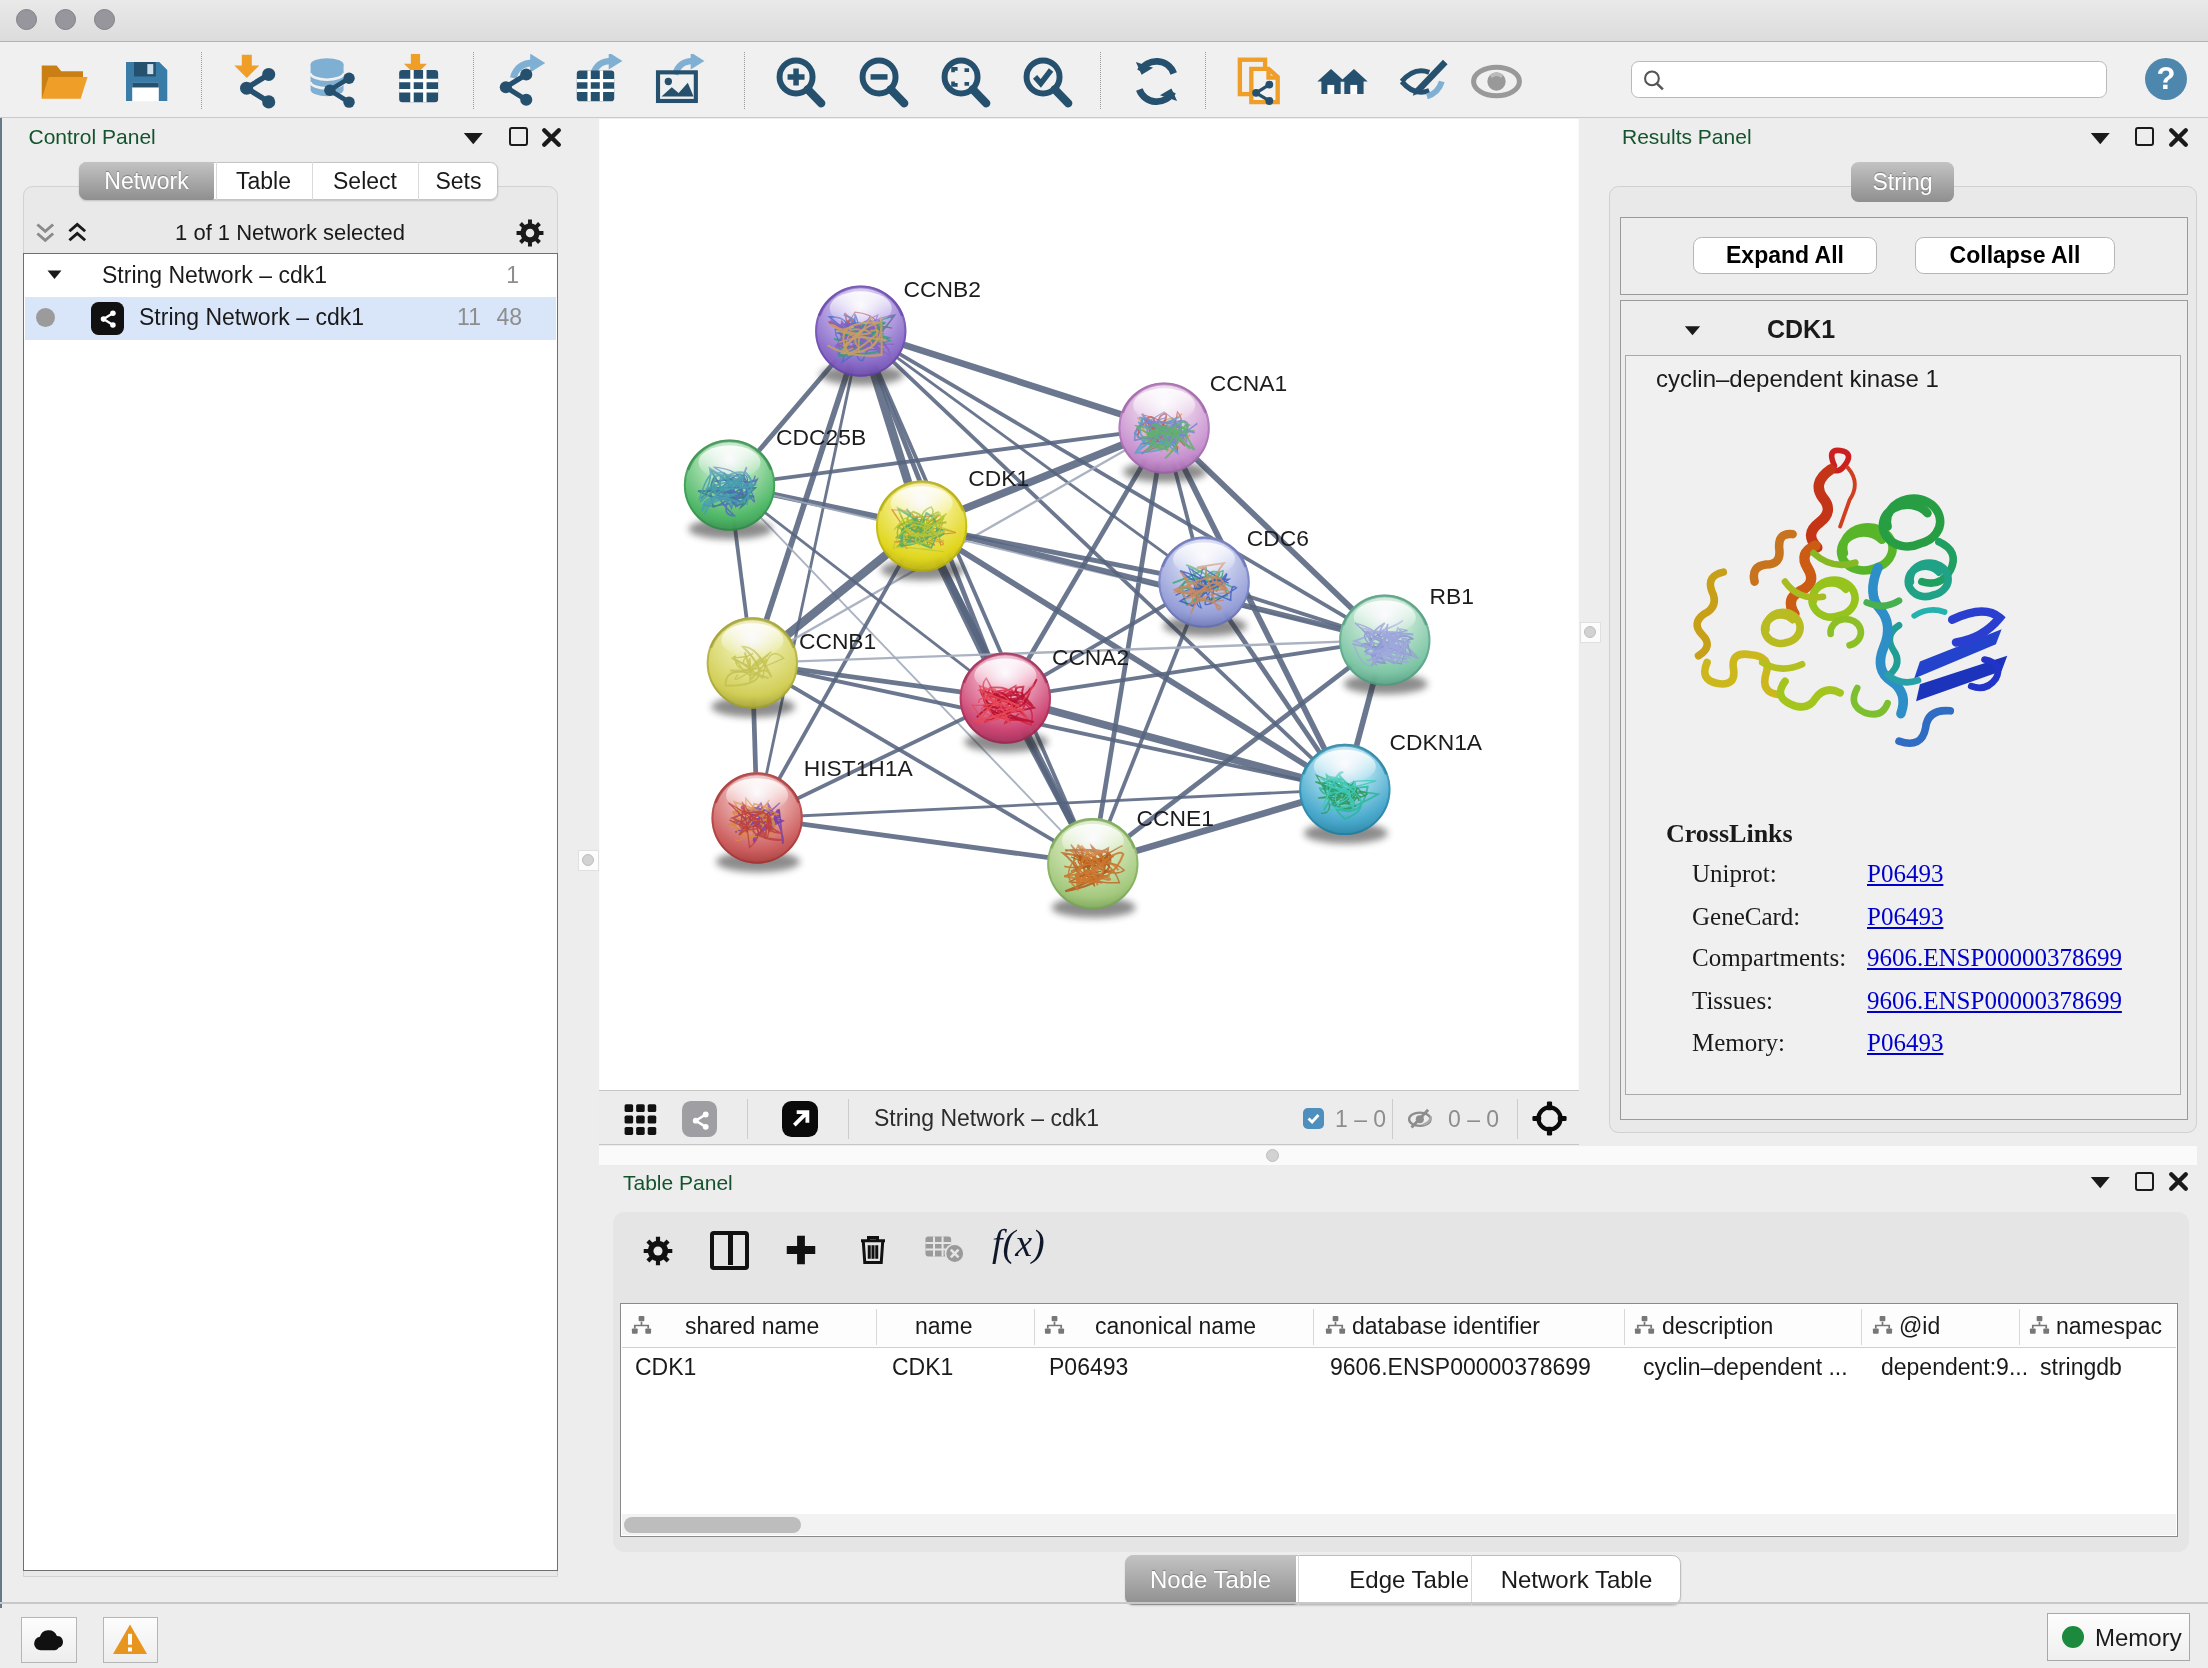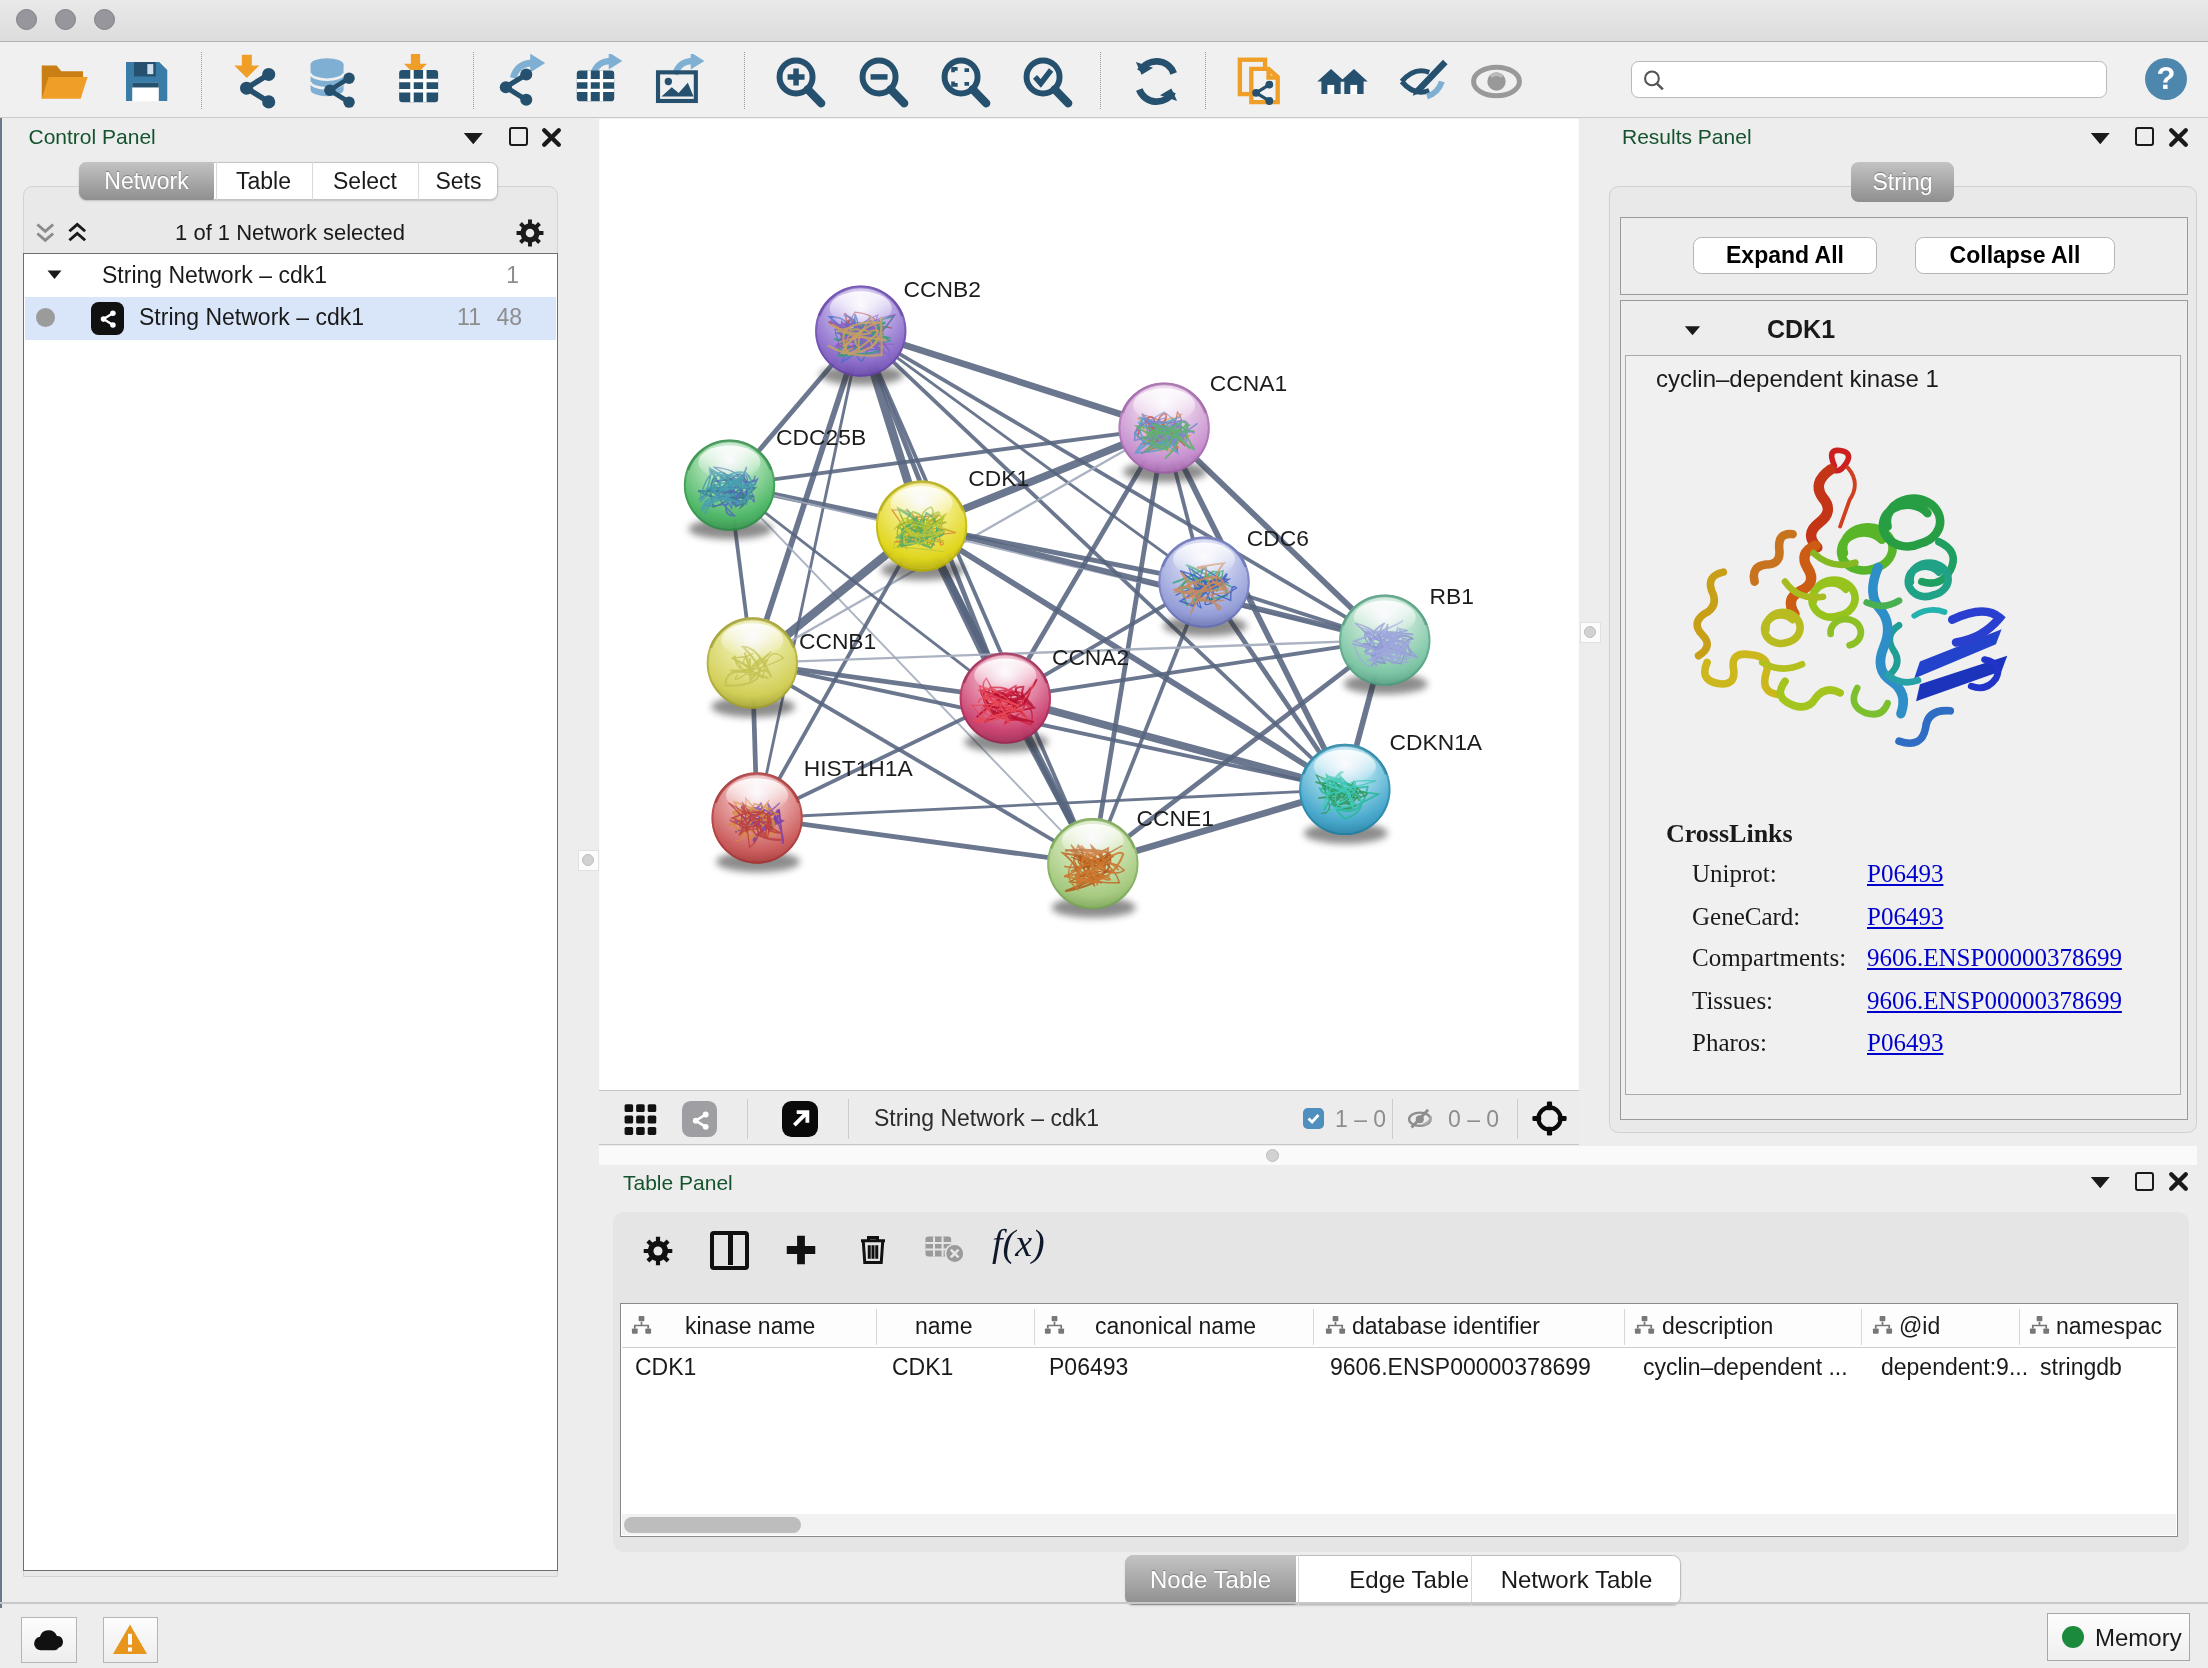--- a/index.html
+++ b/index.html
@@ -746,21 +746,21 @@
   </svg>
 <div class="abs" style="left:1666px;top:819px;font-size:26px;font-weight:bold;font-family:'Liberation Serif',serif">CrossLinks</div>
 <div class="abs" style="left:1692px;top:860px;font-size:25px;font-family:'Liberation Serif',serif">Uniprot:</div>
 <div class="abs" style="left:1867px;top:860px;font-size:25px;font-family:'Liberation Serif',serif"><a class="lnk">P06493</a></div>
 <div class="abs" style="left:1692px;top:903px;font-size:25px;font-family:'Liberation Serif',serif">GeneCard:</div>
 <div class="abs" style="left:1867px;top:903px;font-size:25px;font-family:'Liberation Serif',serif"><a class="lnk">P06493</a></div>
 <div class="abs" style="left:1692px;top:944px;font-size:25px;font-family:'Liberation Serif',serif">Compartments:</div>
 <div class="abs" style="left:1867px;top:944px;font-size:25px;font-family:'Liberation Serif',serif"><a class="lnk">9606.ENSP00000378699</a></div>
 <div class="abs" style="left:1692px;top:987px;font-size:25px;font-family:'Liberation Serif',serif">Tissues:</div>
 <div class="abs" style="left:1867px;top:987px;font-size:25px;font-family:'Liberation Serif',serif"><a class="lnk">9606.ENSP00000378699</a></div>
-<div class="abs" style="left:1692px;top:1029px;font-size:25px;font-family:'Liberation Serif',serif">Pharos:</div>
+<div class="abs" style="left:1692px;top:1029px;font-size:25px;font-family:'Liberation Serif',serif">Memory:</div>
 <div class="abs" style="left:1867px;top:1029px;font-size:25px;font-family:'Liberation Serif',serif"><a class="lnk">P06493</a></div>
 
 <div class="abs ptitle" style="left:623px;top:1171px">Table Panel</div>
 <svg style="position:absolute;left:2086px;top:1168px" width="28.5" height="28.5" viewBox="0 0 24 24">
     <path d="M4 7.5 L20 7.5 L12 17 Z" fill="#1a1a1a"></path>
   </svg>
 <div style="position:absolute;left:2135px;top:1172px;width:19px;height:19px;border:2.4px solid #1a1a1a;border-radius:2.9px"></div>
 <svg style="position:absolute;left:2166px;top:1169px" width="25" height="25" viewBox="0 0 24 24">
     <path d="M5 5 L19 19 M19 5 L5 19" stroke="#1a1a1a" stroke-width="4.2" stroke-linecap="round"></path>
   </svg>
@@ -799,21 +799,21 @@
 <div class="abs" style="left:1861px;top:1309px;height:36px;border-left:1.9px solid #d8d8d8"></div>
 <div class="abs" style="left:2019px;top:1309px;height:36px;border-left:1.9px solid #d8d8d8"></div>
 <svg class="abs" style="left:630px;top:1314px" width="23" height="23" viewBox="0 0 24 24">
     <g fill="#777">
       <rect x="9" y="2" width="6" height="5.5" rx="1"></rect>
       <rect x="2" y="15" width="6" height="5.5" rx="1"></rect>
       <rect x="16" y="15" width="6" height="5.5" rx="1"></rect>
       <path d="M12 8 v4 M5 15 v-3 h14 v3" stroke="#777" stroke-width="1.8" fill="none"></path>
     </g>
   </svg>
-<div class="abs" style="left:685px;top:1313px;font-size:23px">kinase name</div>
+<div class="abs" style="left:685px;top:1313px;font-size:23px">shared name</div>
 <div class="abs" style="left:915px;top:1313px;font-size:23px">name</div>
 <svg class="abs" style="left:1043px;top:1314px" width="23" height="23" viewBox="0 0 24 24">
     <g fill="#777">
       <rect x="9" y="2" width="6" height="5.5" rx="1"></rect>
       <rect x="2" y="15" width="6" height="5.5" rx="1"></rect>
       <rect x="16" y="15" width="6" height="5.5" rx="1"></rect>
       <path d="M12 8 v4 M5 15 v-3 h14 v3" stroke="#777" stroke-width="1.8" fill="none"></path>
     </g>
   </svg>
 <div class="abs" style="left:1095px;top:1313px;font-size:23px">canonical name</div>

